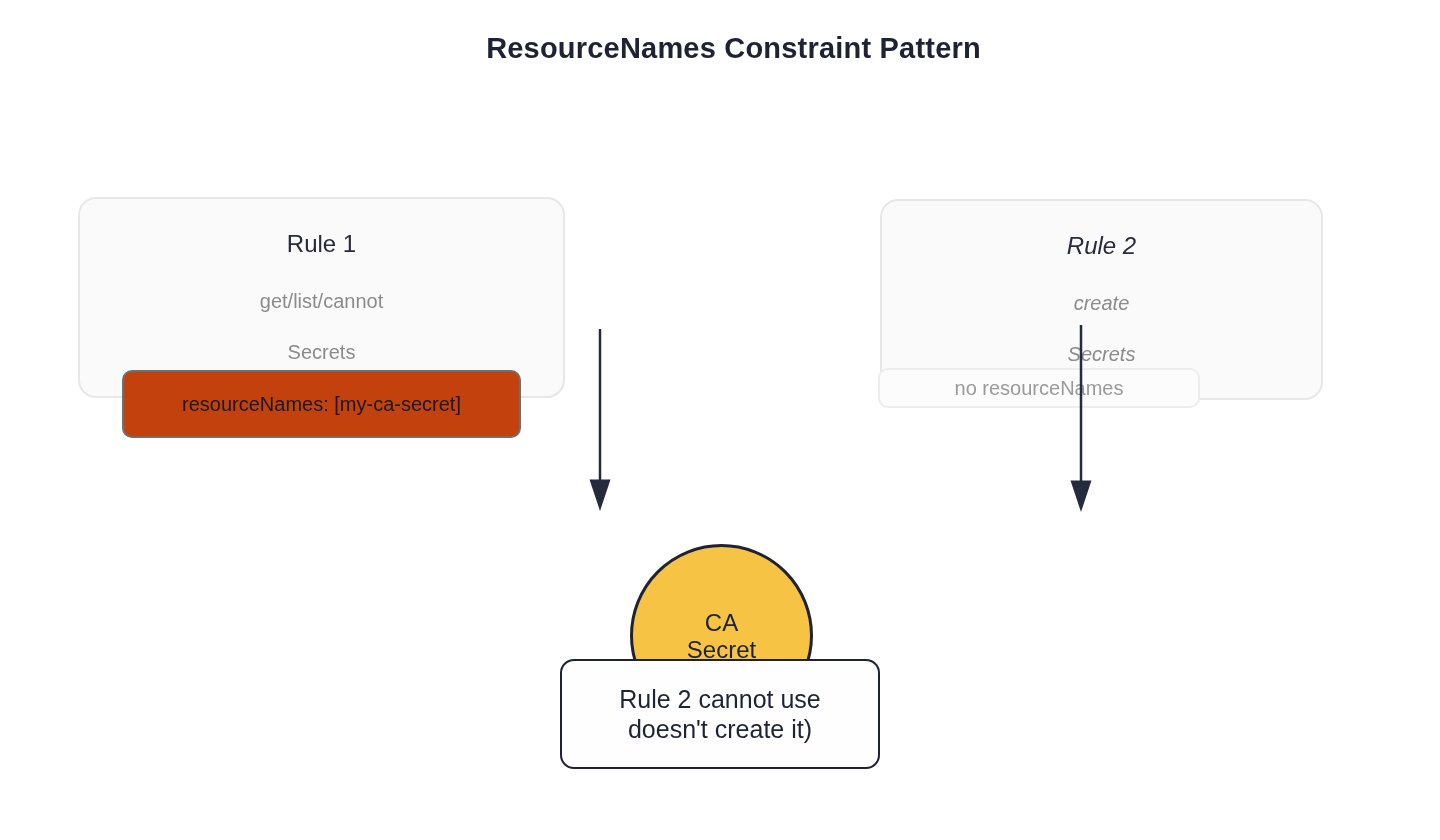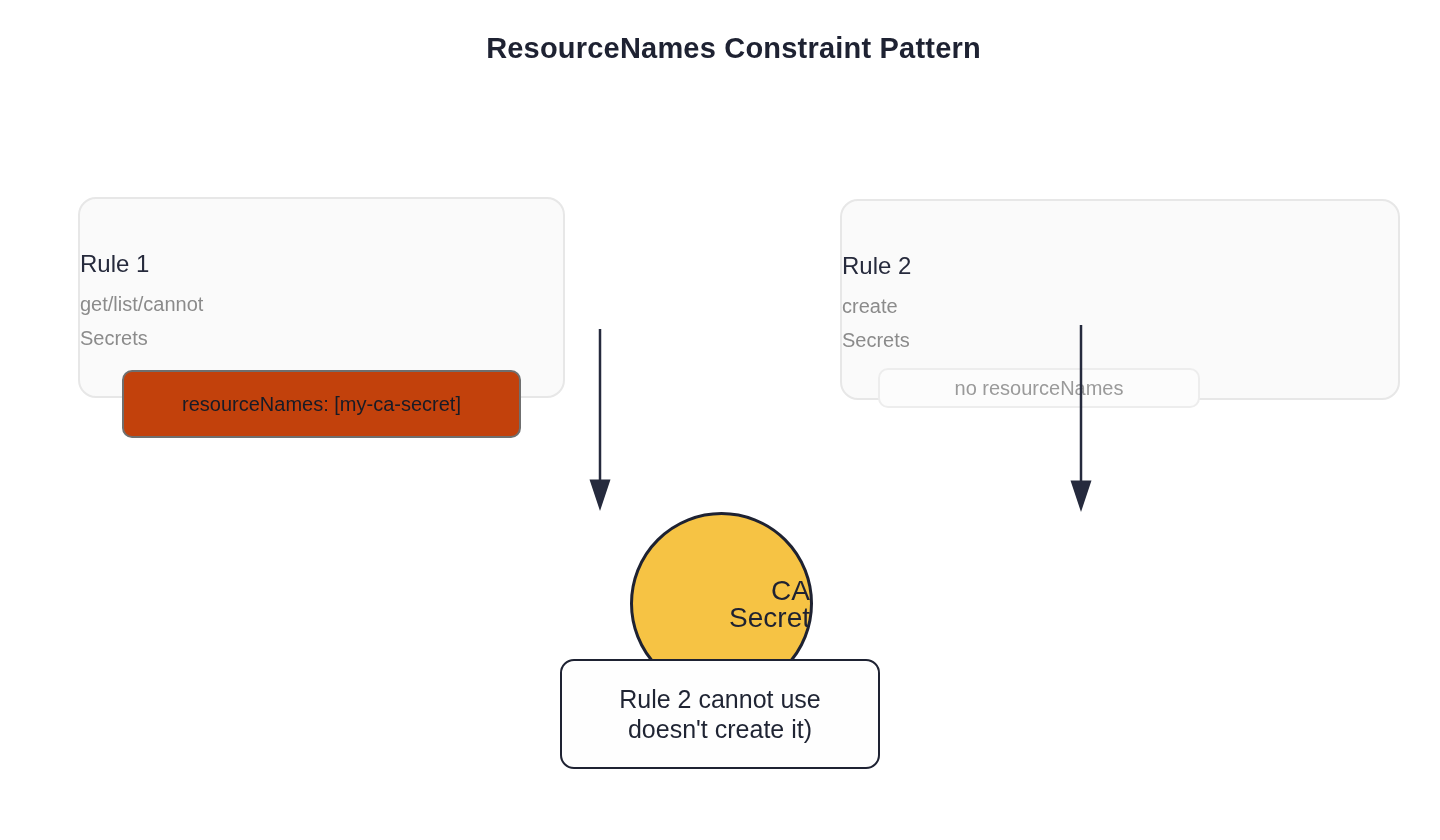--- a/index.html
+++ b/index.html
@@ -27,26 +27,27 @@
     padding-left: 27px;
   }
 
   .rule-box {
     position: absolute;
     background: #FAFAFA;
     border: 2px solid #E7E7E7;
     border-radius: 18px;
     display: flex;
     flex-direction: column;
-    align-items: flex-start;
-    padding-top: 51px;
+    align-items: center;
+    padding-top: 31px;
     z-index: 1;
+    gap: 17px;
   }
   .rule-box.rule1 { left: 78px;  top: 197px; width: 487px; height: 201px; }
-  .rule-box.rule2 { left: 840px; top: 199px; width: 560px; height: 201px; }
+  .rule-box.rule2 { left: 880px; top: 199px; width: 443px; height: 201px; font-style: italic; }
 
   .rule-title {
     font-size: 24px;
     line-height: 28px;
     color: #262A3C;
     margin-bottom: 12px;
   }
   .rule-sub {
     font-size: 20px;
     line-height: 28px;
@@ -81,30 +82,30 @@
   .arrow-layer {
     position: absolute;
     left: 0; top: 0;
     width: 1440px; height: 840px;
     z-index: 3;
     pointer-events: none;
   }
 
   .target-circle {
     position: absolute;
-    left: 630px; top: 512px;
+    left: 630px; top: 544px;
     width: 183px; height: 183px;
     background: var(--accent, #F6C344);
     border: 3.5px solid var(--ink, #1E2232);
     border-radius: 50%;
     display: flex;
     flex-direction: column;
-    align-items: flex-end;
+    align-items: center;
     justify-content: center;
-    font-size: 28px;
+    font-size: 24px;
     line-height: 27px;
     color: var(--ink, #1E2232);
     z-index: 4;
   }
 
   .note-box {
     position: absolute;
     left: 560px; top: 659px;
     width: 320px; height: 110px;
     background: #FEFEFE;

